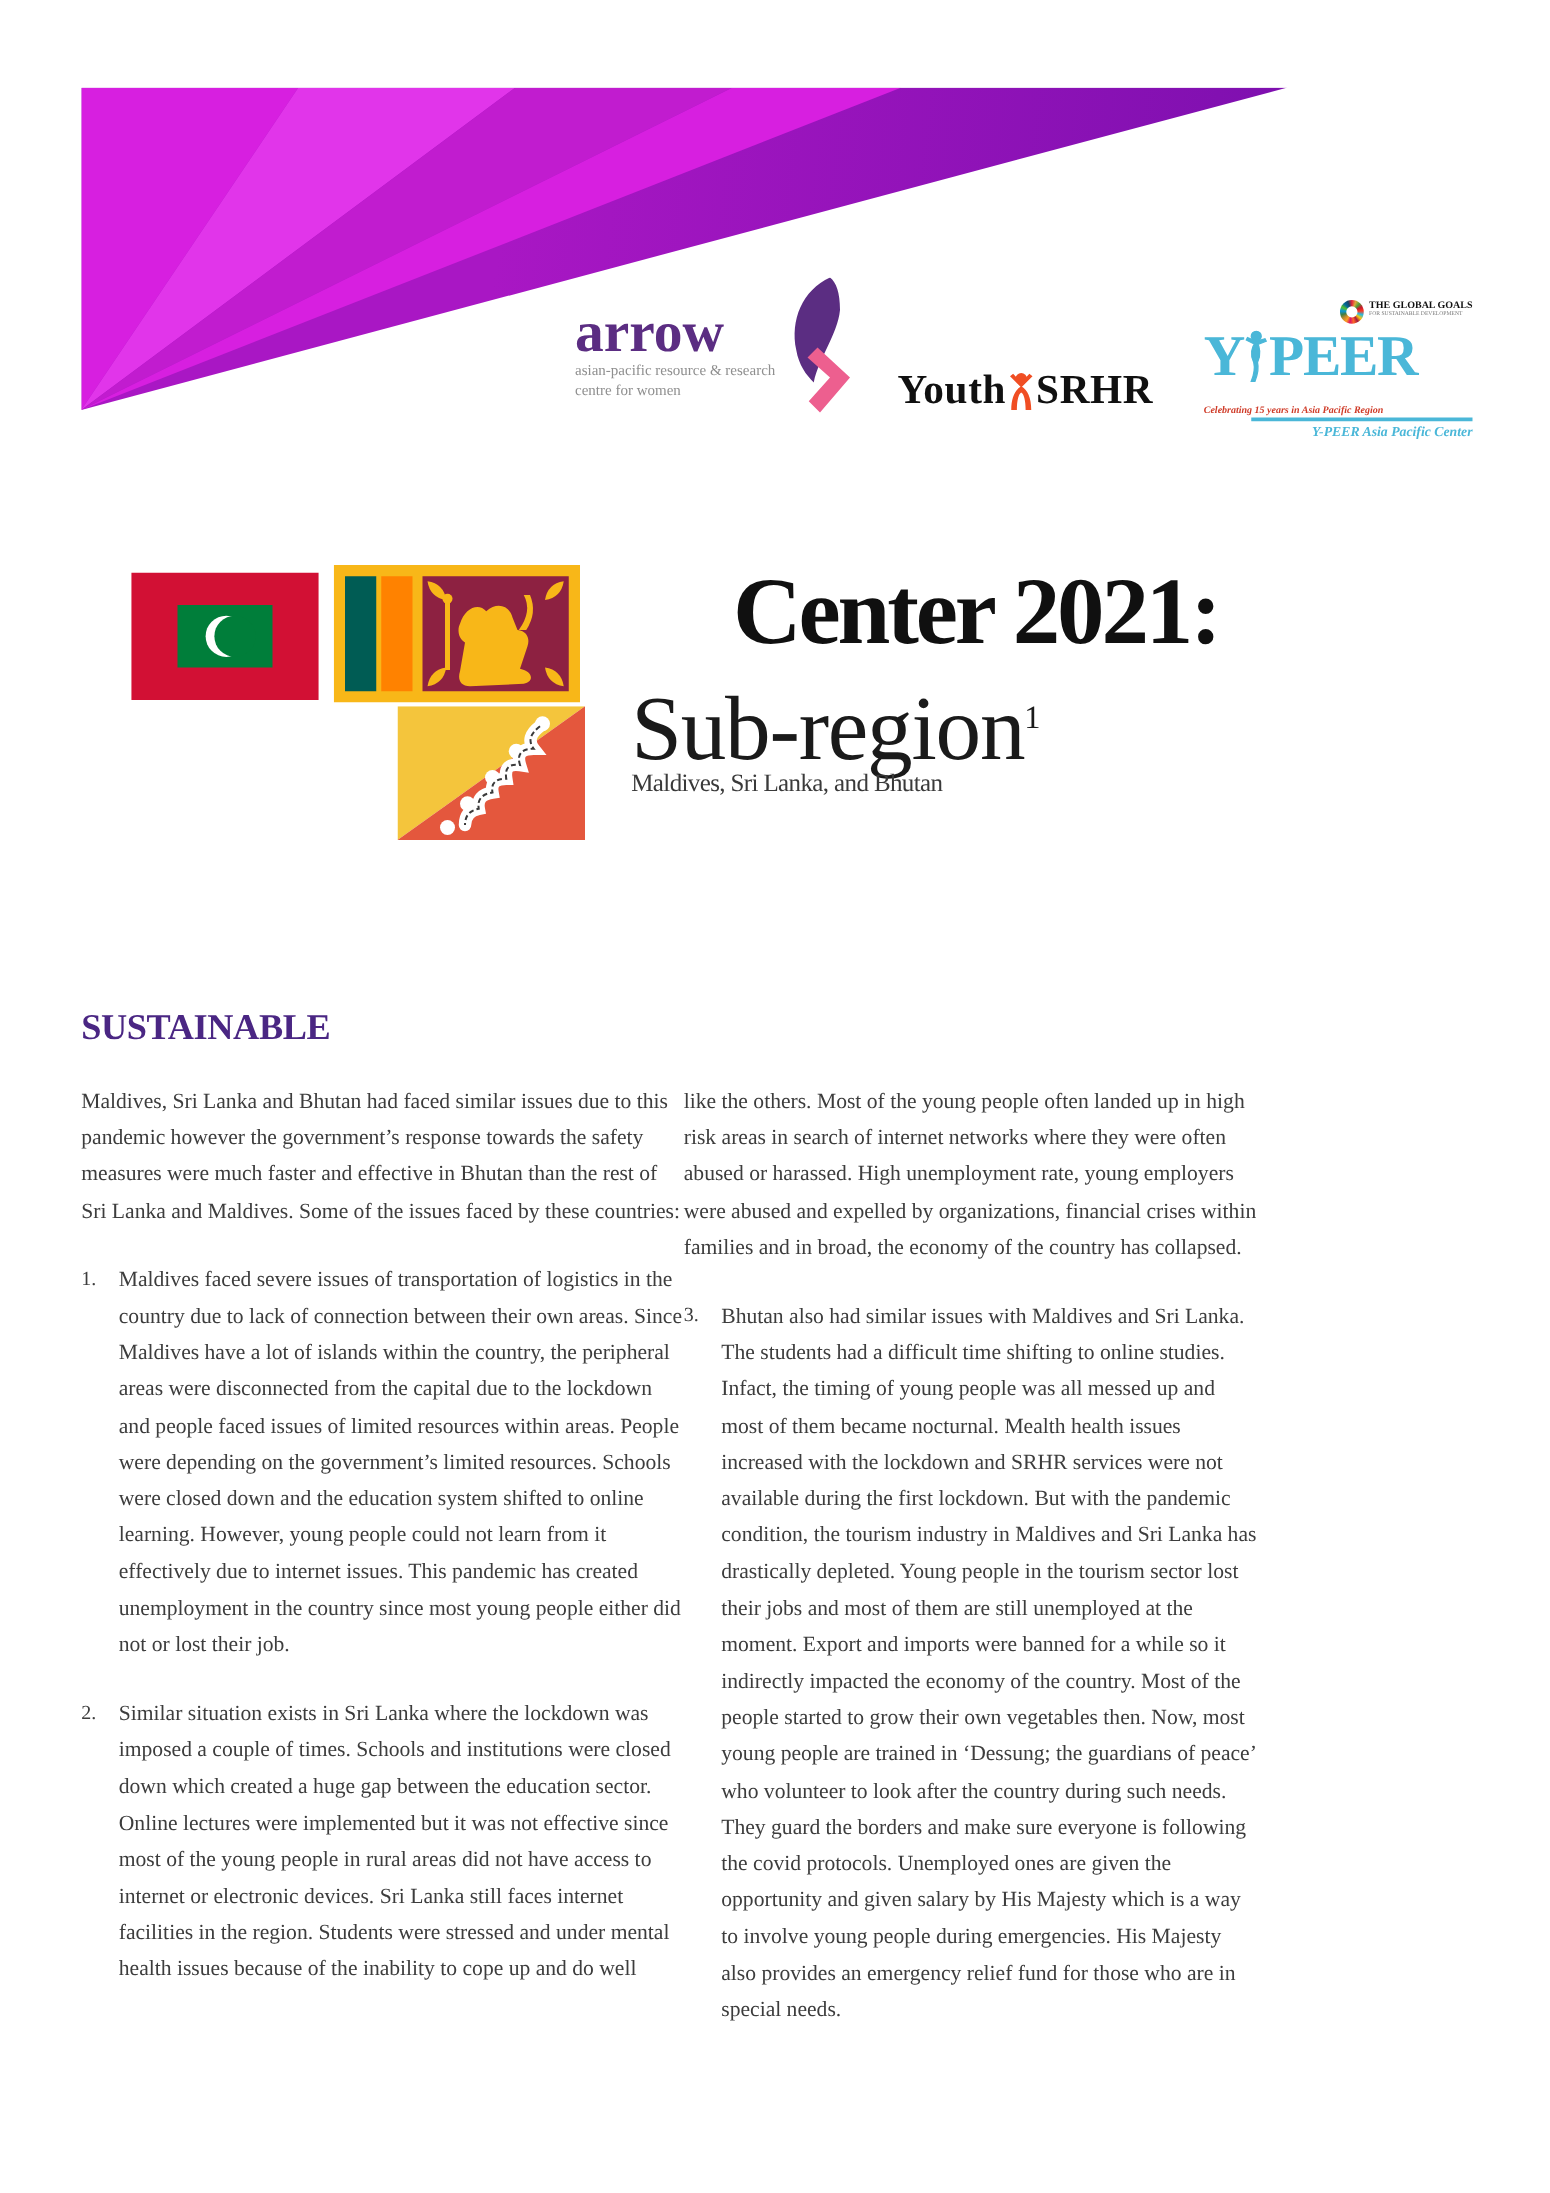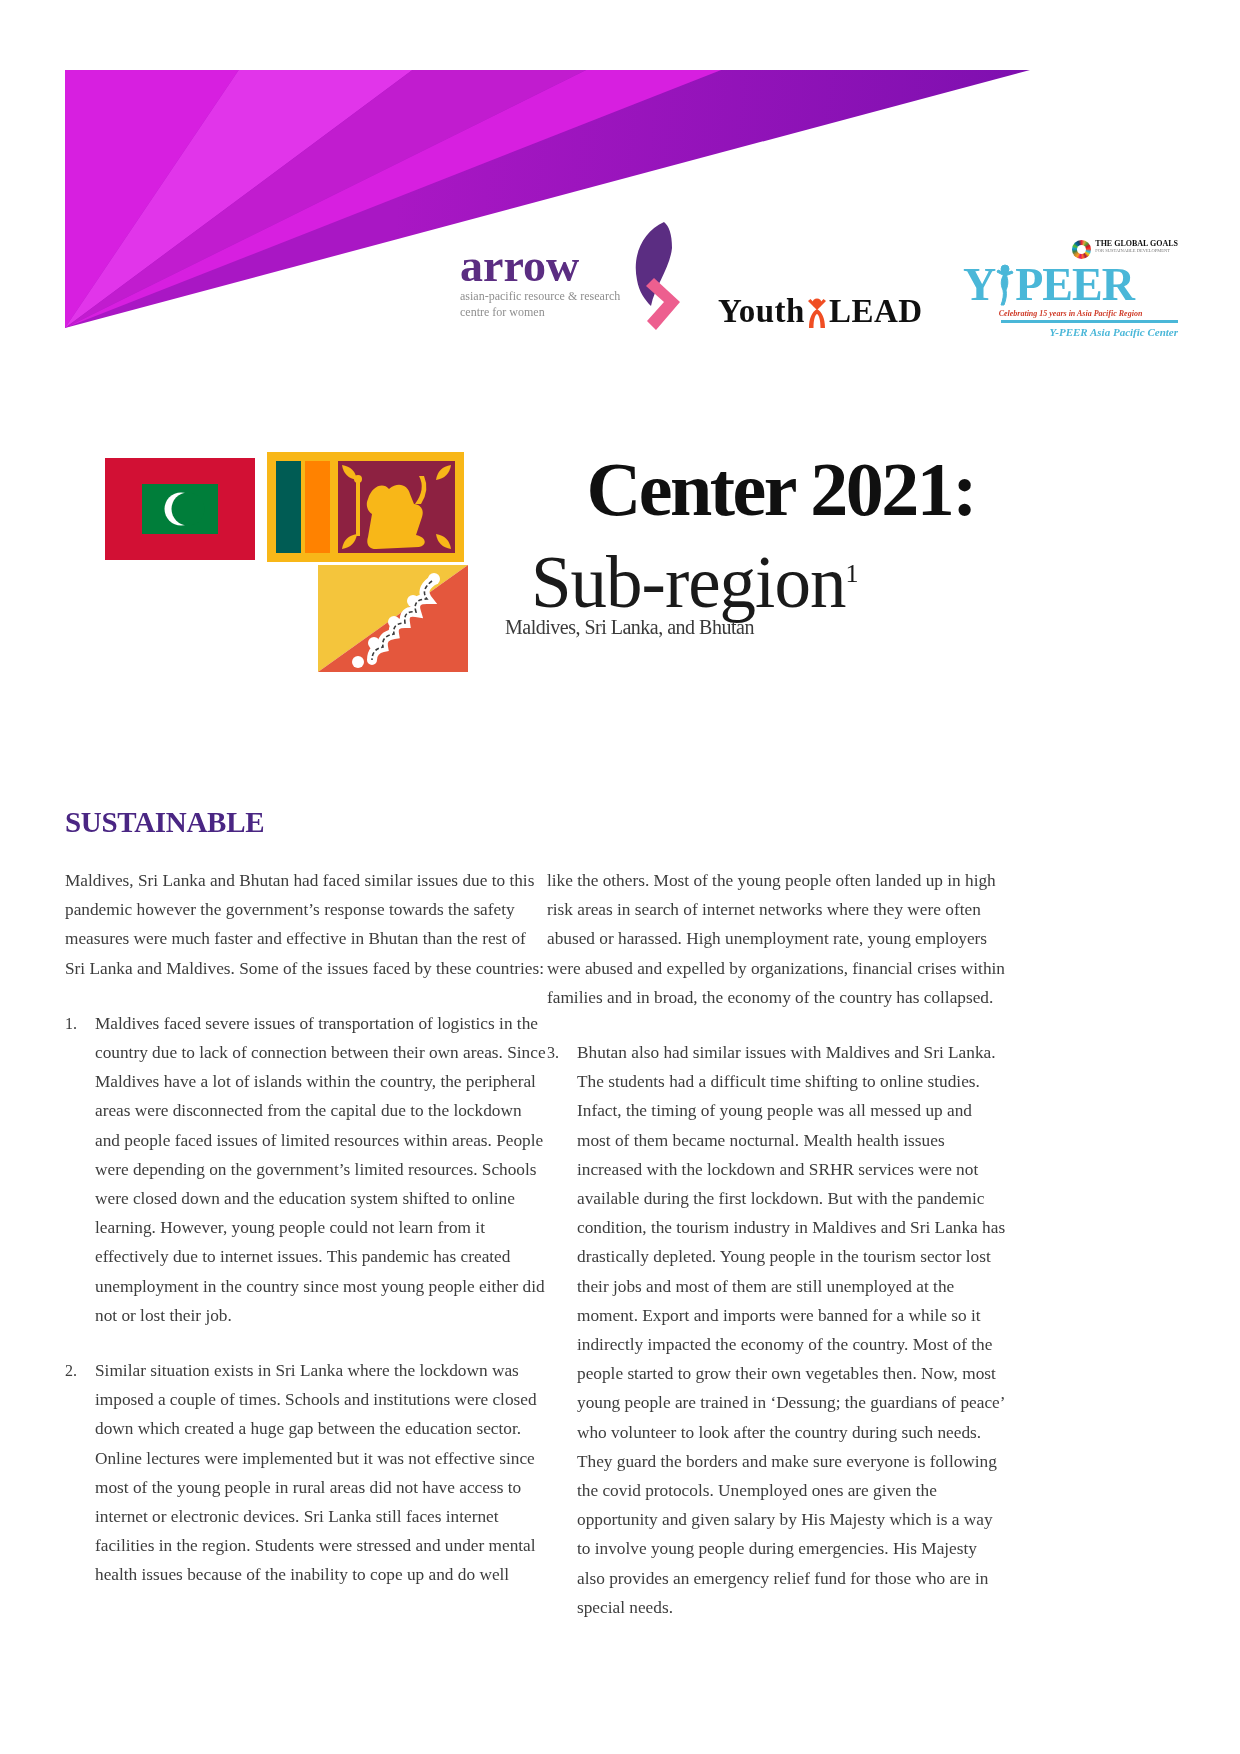--- a/index.html
+++ b/index.html
@@ -29,32 +29,32 @@
 
   .logo-ypeer{position:absolute;left:963px;top:240px;width:215px;}
   .sdg-row{display:flex;justify-content:flex-end;align-items:flex-start;gap:4px;height:22px;}
   .sdg-wheel{width:19px;height:19px;border-radius:50%;position:relative;flex:0 0 auto;
     background:conic-gradient(#e5243b,#dda63a,#4c9f38,#c5192d,#ff3a21,#26bde2,#fcc30b,#a21942,#fd6925,#dd1367,#fd9d24,#bf8b2e,#3f7e44,#0a97d9,#56c02b,#00689d,#19486a,#e5243b);}
   .sdg-hole{position:absolute;inset:5px;border-radius:50%;background:#fff;}
   .sdg-title{font-size:8px;font-weight:900;color:#111;line-height:1;}
   .sdg-sub{font-size:4.5px;color:#777;line-height:1.2;}
   .ypeer-word{display:flex;align-items:flex-end;margin-top:2px;
               color:var(--ypeer-cyan,#4ab7d8);font-weight:900;font-size:46px;line-height:42px;letter-spacing:-1px;}
-  .ypeer-celebrating{text-align:center;font-size:8px;font-weight:700;font-style:italic;
-                     color:var(--ypeer-red,#cf3b28);margin-top:3px;}
+  .ypeer-celebrating{text-align:left;font-size:8px;font-weight:700;font-style:italic;
+                     color:var(--ypeer-red,#cf3b28);margin-top:17px;}
   .ypeer-underline{height:2.5px;background:var(--ypeer-cyan,#4ab7d8);margin-top:2px;margin-left:38px;}
   .ypeer-center{text-align:right;font-size:11px;font-weight:700;font-style:italic;
                 color:var(--ypeer-cyan,#4ab7d8);margin-top:3px;}
 
   
   .title-line{position:absolute;width:910px;left:65px;text-align:right;
               font-weight:900;color:#101010;font-size:76px;line-height:78px;letter-spacing:-2.5px;}
   .t1{top:372px;}
   .t2{top:450px;}
-  .t3{position:absolute;left:531px;top:534px;font-size:73px;line-height:80px;font-weight:400;
+  .t3{position:absolute;left:505px;top:534px;font-size:73px;line-height:80px;font-weight:400;
       letter-spacing:-1px;color:#1a1a1a;}
   .t3 sup{font-size:26px;vertical-align:super;}
   .subtitle{position:absolute;left:505px;top:616px;font-size:20px;font-weight:400;color:#3a3a3a;letter-spacing:-.5px;}
 
   .flag{position:absolute;display:block;}
   .flag-maldives{left:105px;top:458px;}
   .flag-srilanka{left:267px;top:452px;}
   .flag-bhutan{left:318px;top:565px;}
 
   
@@ -97,21 +97,21 @@
 
   <div class="logo-youthlead">
     <span>Youth</span>
     <svg class="yl-person" width="22" height="32" viewBox="0 0 22 32">
       <g style="fill:var(--youthlead-orange,#f04e23)">
         <circle cx="11" cy="5" r="4.6"></circle>
         <path d="M11 11 C6 14 3 20 3 30 L7.5 30 C7.5 22 9 17 11 16 C13 17 14.5 22 14.5 30 L19 30 C19 20 16 14 11 11 Z"></path>
         <path d="M11 12 L2 3 L4.5 1 L11 8 L17.5 1 L20 3 Z"></path>
       </g>
     </svg>
-    <span>LEAD</span>
+    <span>SRHR</span>
   </div>
 
   <div class="logo-ypeer">
     <div class="sdg-row">
       <div class="sdg-wheel">
           <div class="sdg-hole"></div>
         </div>
       <div>
         <div class="sdg-title">THE GLOBAL GOALS</div>
         <div class="sdg-sub">FOR SUSTAINABLE DEVELOPMENT</div>

